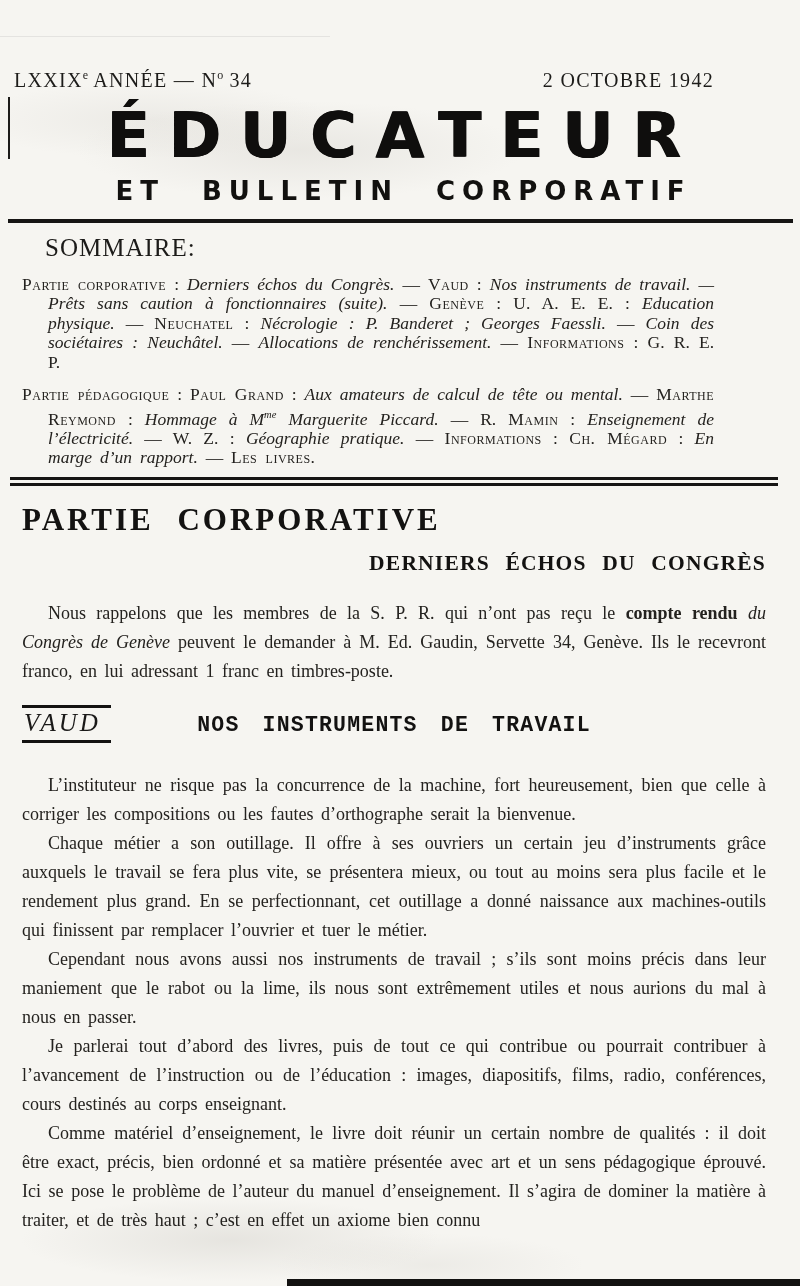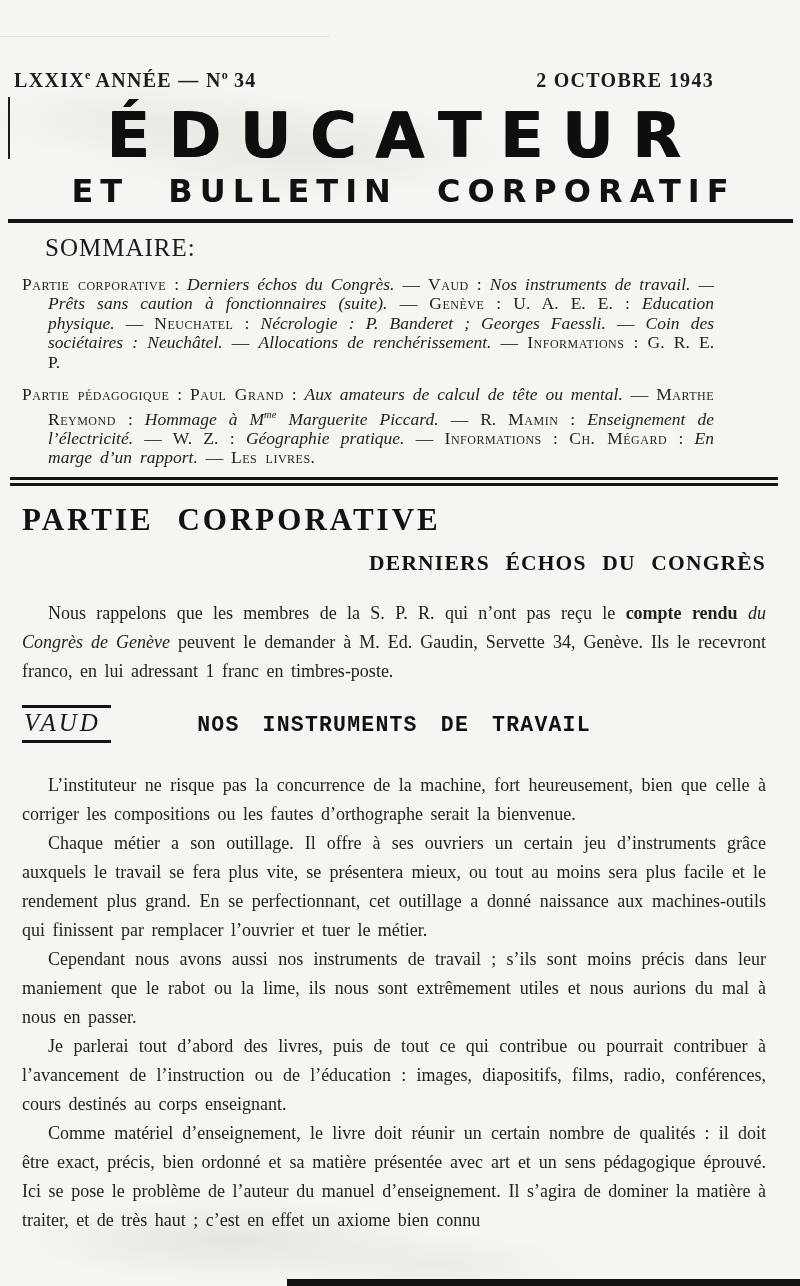--- a/index.html
+++ b/index.html
@@ -20,40 +20,39 @@
   .artifact-left-line{position:absolute;left:8px;top:97px;width:2px;height:62px;background:#1c1b19;}
   .artifact-top-line{position:absolute;left:0;top:36px;width:330px;height:1px;background:rgba(0,0,0,.07);}
   .artifact-bottom-bar{position:absolute;left:287px;right:0;bottom:0;height:7px;background:#121110;}
 
   
   .issue-row{
     display:flex;justify-content:space-between;align-items:baseline;
     margin:68px 86px 0 14px;
     font-size:20px;letter-spacing:1.3px;color:#1d1c1a;
     white-space:nowrap;
-    font-weight:bold;
   }
   .sup{vertical-align:super;font-size:.6em;letter-spacing:0;}
   .journal-title{
     margin:12px 0 0 0;
     text-align:center;
     font-family:"DejaVu Sans","Liberation Sans",sans-serif;
     font-weight:bold;
     font-size:63px;line-height:64px;
     letter-spacing:19px;padding-left:7px;
     color:#0f0e0d;
     text-shadow:.6px 0 0 #0f0e0d,-.6px 0 0 #0f0e0d;
     white-space:nowrap;
   }
   .journal-subtitle{
     margin:9px 0 0 0;
     text-align:center;
     font-family:"DejaVu Sans","Liberation Sans",sans-serif;
     font-weight:bold;
-    font-size:32px;line-height:28px;
+    font-size:26px;line-height:28px;
     letter-spacing:7px;word-spacing:21px;padding-left:7px;
     color:#12110f;
     white-space:nowrap;
   }
   .rule-thick{height:4px;background:#161514;margin:14px 7px 0 8px;}
 
   
   .sommaire{margin:11px 86px 0 22px;}
   .sommaire-label{font-size:25px;letter-spacing:1px;margin-left:23px;color:#1c1b19;}
   .sommaire p{
@@ -110,21 +109,21 @@
 
 <div class="page">
 
   <div class="artifact-top-line"></div>
   <div class="artifact-left-line"></div>
   <div class="artifact-bottom-bar"></div>
 
   <header>
     <div class="issue-row">
       <span><span>LXXIX</span><span class="sup">e</span><span> ANNÉE — N</span><span class="sup">o</span><span> 34</span></span>
-      <span>2 OCTOBRE 1943</span>
+      <span>2 OCTOBRE 1942</span>
     </div>
     <h1 class="journal-title">ÉDUCATEUR</h1>
     <div class="journal-subtitle">ET BULLETIN CORPORATIF</div>
   </header>
 
   <div class="rule-thick"></div>
 
   <section class="sommaire">
     <div class="sommaire-label">SOMMAIRE:</div>
     <p><span class="sc">Partie corporative</span><span> : </span><span class="i">Derniers échos du Congrès.</span><span> — </span><span class="sc">Vaud</span><span> : </span><span class="i">Nos instruments de travail. — Prêts sans caution à fonctionnaires (suite).</span><span> — </span><span class="sc">Genève</span><span> : U. A. E. E. : </span><span class="i">Education physique.</span><span> — </span><span class="sc">Neuchatel</span><span> : </span><span class="i">Nécrologie : P. Banderet ; Georges Faessli.</span><span> — </span><span class="i">Coin des sociétaires : Neuchâtel.</span><span> — </span><span class="i">Allocations de renchérissement.</span><span> — </span><span class="sc">Informations</span><span> : G. R. E. P.</span></p>

